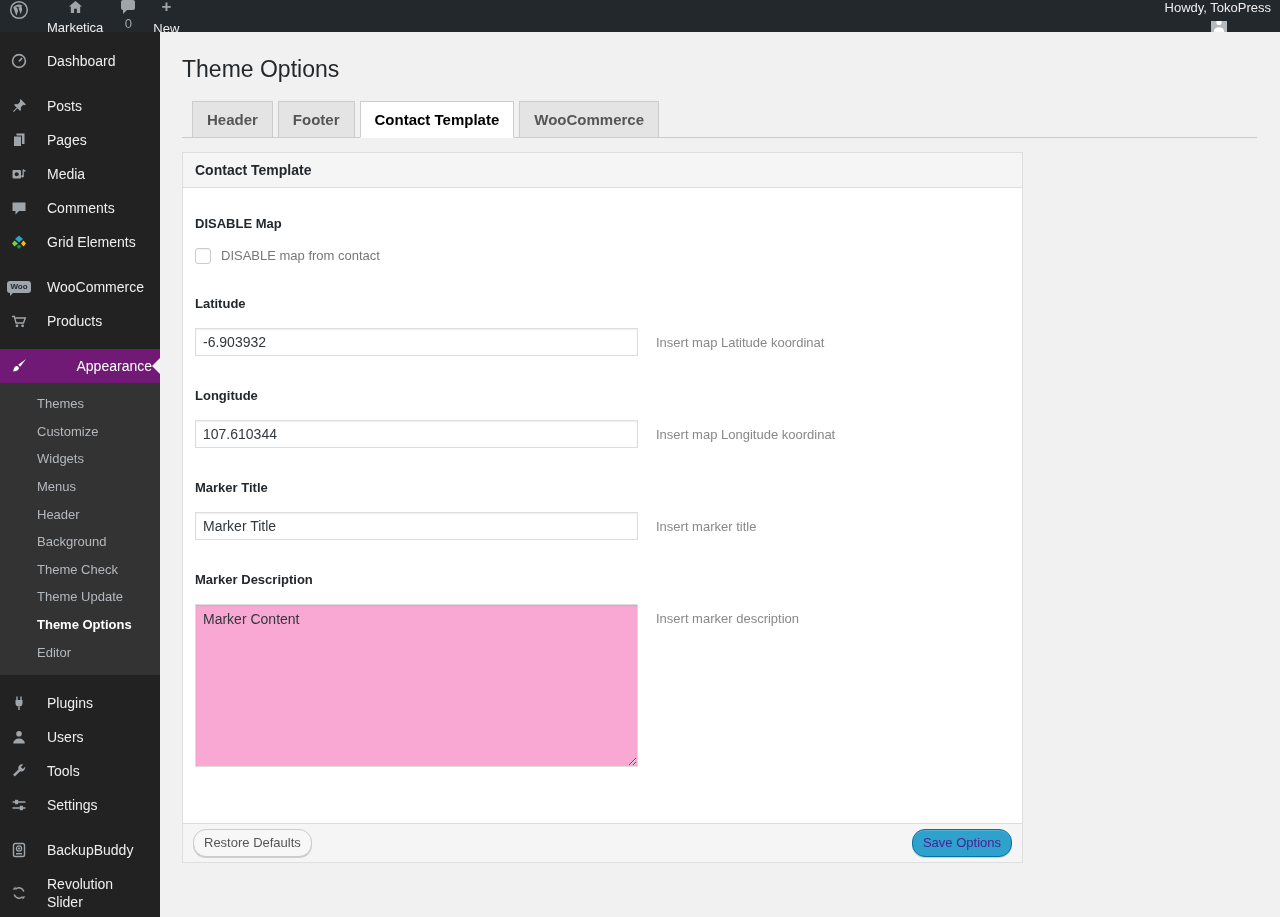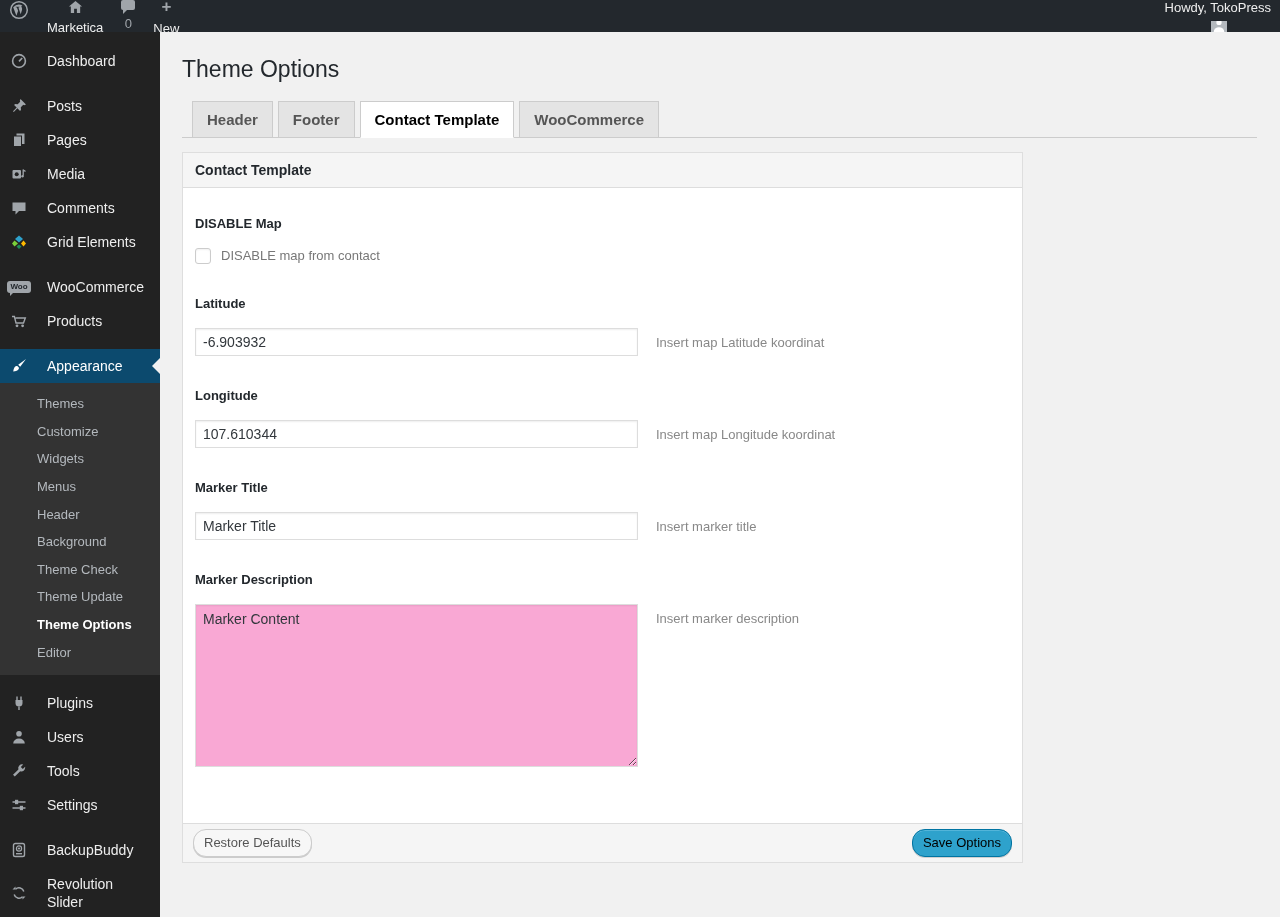--- a/index.html
+++ b/index.html
@@ -43,21 +43,21 @@
     width:160px; background:#222; color:#eee; font-size:14px; flex-shrink:0;
     padding-top:12px;
   }
   .mi {
     display:flex; align-items:center; gap:18px;
     padding:8px 8px 8px 9px; cursor:pointer; line-height:18px;
   }
   .ico { width:20px; text-align:center; color:#a0a5aa; flex-shrink:0; display:inline-flex; justify-content:center; }
   .sep { height:11px; }
   .mi.active {
-    background:#0c4a6e; color:#fff; position:relative;
+    background:#701a75; color:#fff; position:relative;justify-content:space-between;
   }
   .mi.active .ico { color:#fff; }
   .mi .arrow {
     position:absolute; right:0; top:50%; margin-top:-8px; width:0; height:0;
     border-top:8px solid transparent; border-bottom:8px solid transparent;
     border-right:8px solid #f1f1f1;
   }
   .submenu { background:#333; padding:7px 0 9px; }
   .sub-item {
     padding:7px 12px 7px 37px; color:#b4b9be; font-size:13px; cursor:pointer; line-height:1.05;
@@ -129,21 +129,21 @@
   }
   .btn {
     font-size:13px; border-radius:13px; padding:0 10px; height:28px; line-height:26px;
     cursor:pointer; font-family:"Liberation Sans", sans-serif;
   }
   .btn-secondary {
     background:#f7f7f7; border:1px solid #ccc; color:#555;
     box-shadow:0 1px 0 #ccc;
   }
   .btn-primary {
-    background:#2ea2cc; border:1px solid #0074a2; color:#000000;
+    background:#2ea2cc; border:1px solid #0074a2; color:#4c1d95;
     box-shadow:inset 0 1px 0 rgba(120,200,230,.5), 0 1px 0 rgba(0,0,0,.15);
   }
 
   
   .page-footer {
     margin-top:52px; display:flex; justify-content:space-between;
     font-size:13px; color:#777;
   }
   .thanks { font-style:italic; }
   .thanks a { color:#0074a2; text-decoration:none; cursor:pointer; }

